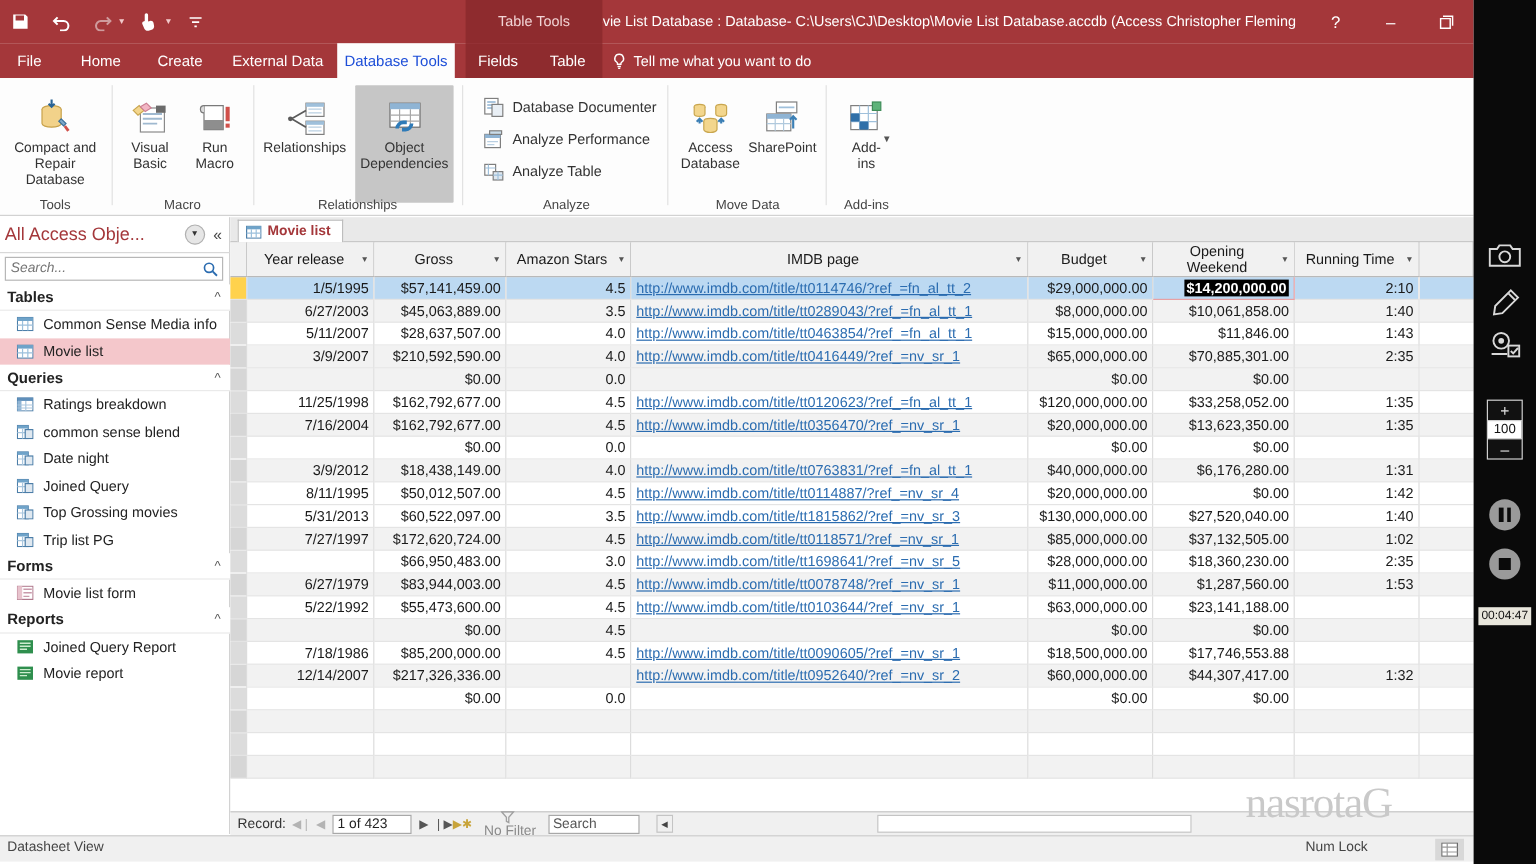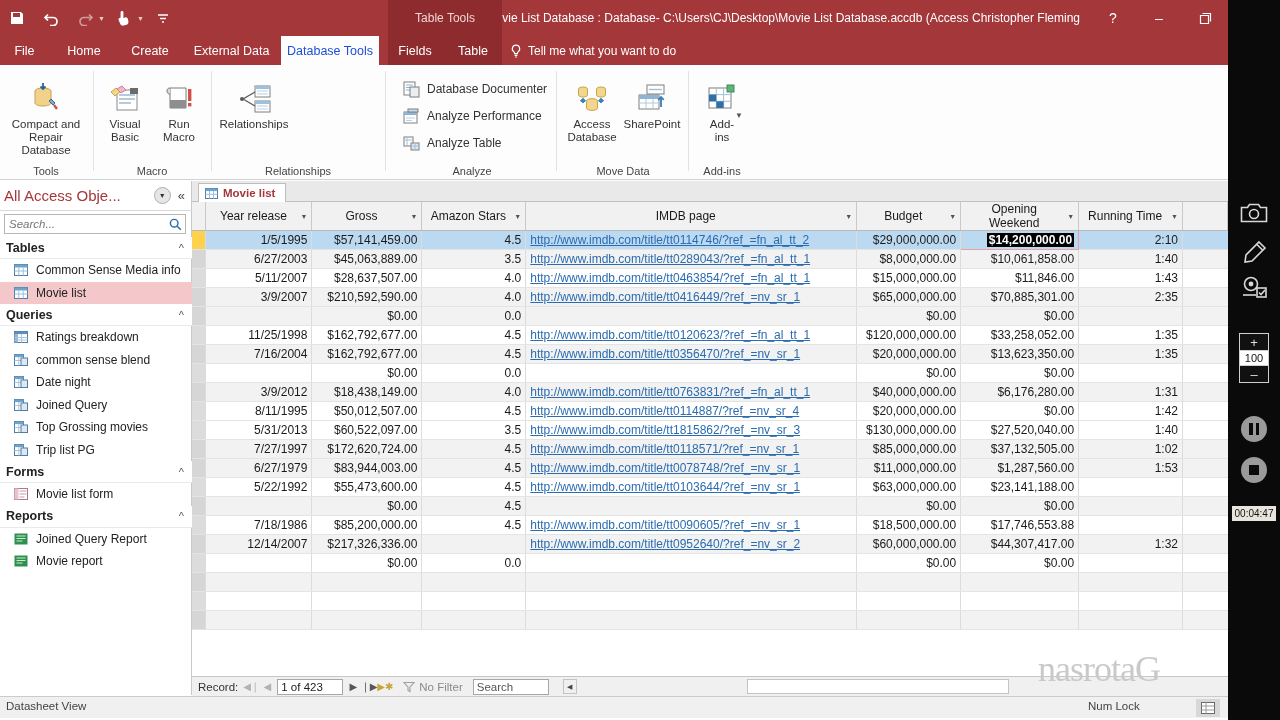--- a/index.html
+++ b/index.html
@@ -214,21 +214,21 @@
     display: flex; align-items: center; padding-left: 6px;
   }
   .recnav-lbl { font-size: 11.5px; color: #333; margin-right: 5px; }
   .recnav-btn { width: 16px; text-align: center; font-size: 10px; color: #555; }
   .recnav-btn.dim { color: #b3b3b3; }
   .recnav-box {
     width: 66px; height: 16px; border: 1px solid #a8a8a8; background: #fff;
     font-size: 11.5px; color: #222; padding-left: 3px; display: flex; align-items: center;
     margin: 0 2px;
   }
-  .nofilter { display: flex; align-items: center; margin-left: 10px; font-size: 11.5px; color: #8a8a8a; }
+  .nofilter { display: flex; align-items: center; margin-left: 10px; font-size: 11.5px; color: #8a8a8a; flex-direction: column; }
   .nofilter .fi { margin-right: 4px; display: flex; }
   .search-box {
     width: 76px; height: 16px; border: 1px solid #a8a8a8; background: #fff;
     font-size: 11.5px; color: #555; padding-left: 3px; display: flex; align-items: center;
     margin-left: 10px;
   }
   .hscroll {
     margin-left: 14px; width: 620px; height: 15px; background: #f0f0f0;
     display: flex; align-items: center;
   }
@@ -424,20 +424,33 @@
             <rect x="20" y="3" width="15" height="3" fill="#9fc0db"></rect>
             <path d="M22 8h11M22 11h11" stroke="#b9cfe2"></path>
             <rect x="20" y="18" width="15" height="11" fill="#fff" stroke="#7f7f7f"></rect>
             <rect x="20" y="18" width="15" height="3" fill="#9fc0db"></rect>
             <path d="M22 23h11M22 26h11" stroke="#b9cfe2"></path>
             <path d="M8 16l12-7M8 16l12 7" stroke="#5a5a5a" stroke-width="1.4" fill="none"></path>
             <circle cx="7" cy="16" r="2" fill="#5a5a5a"></circle>
           </svg>
         </div>
         <div class="bb-label">Relationships</div>
+      </div>
+      <div class="big-btn sel" style="left:82px;width:82px;height:98px;">
+        <div class="bb-icon">
+          <svg width="38" height="32" viewBox="0 0 38 32">
+            <rect x="7" y="3" width="25" height="20" fill="#fff" stroke="#6f6f6f"></rect>
+            <rect x="7" y="3" width="25" height="5" fill="#8fb4d4"></rect>
+            <path d="M7 13h25M7 18h25M15 8v15M24 8v15" stroke="#a8a8a8"></path>
+            <path d="M13 24a5 5 0 0 1 5-5h3" fill="none" stroke="#2f7bb8" stroke-width="3"></path>
+            <path d="M25 20a5 5 0 0 1-5 5h-3" fill="none" stroke="#2f7bb8" stroke-width="3"></path>
+          </svg>
+        </div>
+        <div class="bb-label">Object
+Dependencies</div>
       </div>
       <div class="rgroup-label">Relationships</div>
     </div>
     <div class="rgroup-sep" style="left:385px;"></div>
 
     <div class="rgroup" style="left:388px;width:168px;">
       <div class="small-btn" style="left:12px;top:11px;">
         <span class="sb-icon">
           <svg width="17" height="17" viewBox="0 0 17 17">
             <rect x="1" y="1" width="11" height="13" fill="#fff" stroke="#7f7f7f"></rect>
@@ -884,20 +897,31 @@
             <td class="rsel"></td>
             <td class="num">7/27/1997</td>
             <td class="num">$172,620,724.00</td>
             <td class="num">4.5</td>
             <td class="link"><a>http://www.imdb.com/title/tt0118571/?ref_=nv_sr_1</a></td>
             <td class="num">$85,000,000.00</td>
             <td class="num">$37,132,505.00</td>
             <td class="num">1:02</td>
             <td style="border-right: none;"></td>
           </tr>
+          <tr>
+            <td class="rsel"></td>
+            <td class="num"></td>
+            <td class="num">$66,950,483.00</td>
+            <td class="num">3.0</td>
+            <td class="link"><a>http://www.imdb.com/title/tt1698641/?ref_=nv_sr_5</a></td>
+            <td class="num">$28,000,000.00</td>
+            <td class="num">$18,360,230.00</td>
+            <td class="num">2:35</td>
+            <td style="border-right: none;"></td>
+          </tr>
           <tr class="alt">
             <td class="rsel"></td>
             <td class="num">6/27/1979</td>
             <td class="num">$83,944,003.00</td>
             <td class="num">4.5</td>
             <td class="link"><a>http://www.imdb.com/title/tt0078748/?ref_=nv_sr_1</a></td>
             <td class="num">$11,000,000.00</td>
             <td class="num">$1,287,560.00</td>
             <td class="num">1:53</td>
             <td style="border-right: none;"></td>

